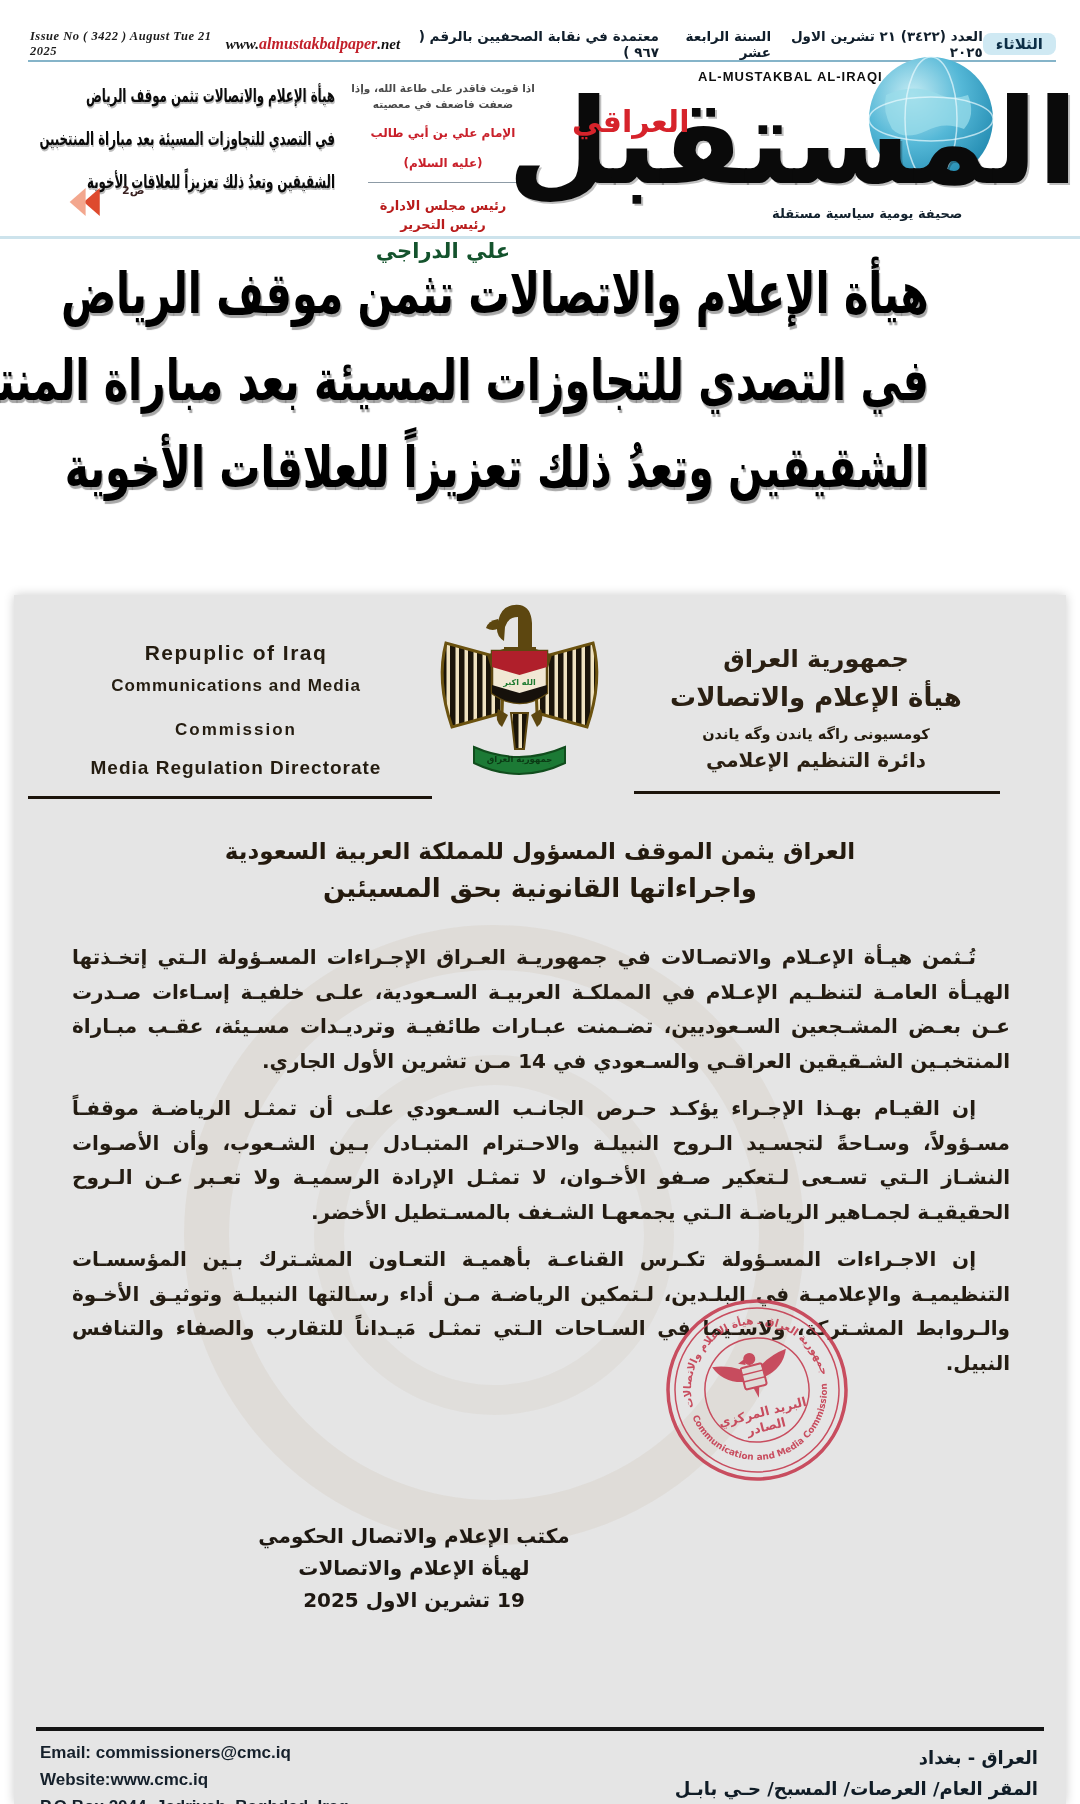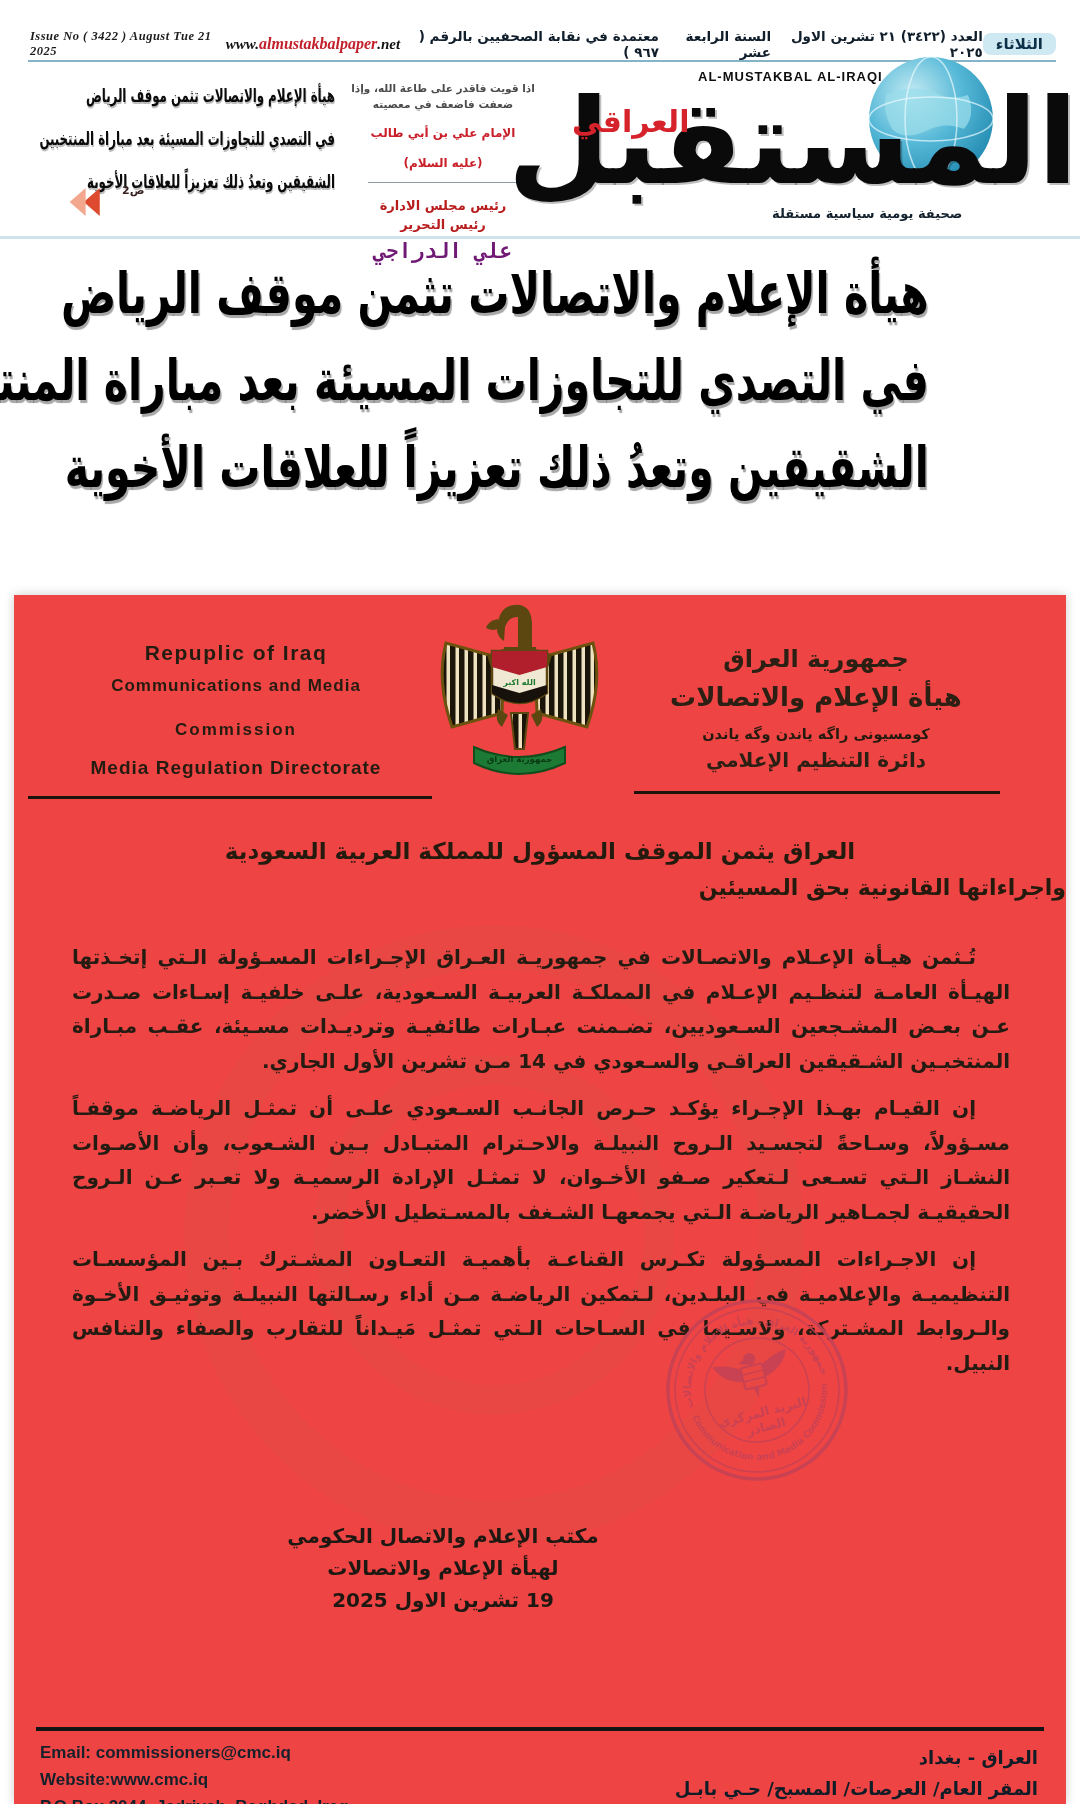--- a/index.html
+++ b/index.html
@@ -26,71 +26,71 @@
             transform:scaleX(0.62); transform-origin:100% 0; white-space:nowrap;
             text-shadow:1px 1.5px 0 rgba(40,40,40,0.3); }
   .teaser-marker { position:absolute; left:58px; top:186px; display:flex; align-items:flex-start; }
   .teaser-marker .pref { font-size:11px; font-weight:bold; color:#3a2222; margin-left:20px; margin-top:-2px; }
 
   .quote-box { position:absolute; left:348px; top:80px; width:190px; text-align:center; }
   .quote-text { font-size:10.5px; font-weight:bold; color:#4a4a4a; line-height:16px; }
   .quote-attr { color:#c9202a; font-weight:bold; font-size:12px; line-height:17px; margin-top:13px; }
   .quote-divider { width:150px; height:1px; background:#8d9ba6; margin:10px auto 13px; }
   .chief-title { font-size:13px; font-weight:bold; color:#b91c1c; line-height:19px; }
-  .chief-name { font-size:21px; font-weight:bold; color:#701a75; margin-top:5px;font-family:Liberation Mono, monospace; }
+  .chief-name { font-size:21px; font-weight:bold; color:#14532d; margin-top:5px; }
 
   .logo-en { position:absolute; left:698px; top:69px; font-family:"Liberation Sans",sans-serif;
              font-size:13px; font-weight:bold; letter-spacing:1px; color:#0d0d0d; z-index:3; }
   .globe { position:absolute; left:856px; top:55px; z-index:1; }
   .logo-ar { position:absolute; left:548px; top:60px; width:530px; font-size:118px; font-weight:bold;
              color:#0a0a0a; line-height:165px; z-index:2; letter-spacing:-2px;
              text-shadow:2px 2px 0 rgba(0,0,0,0.25); }
   .logo-red { position:absolute; left:572px; top:104px; font-size:30px; font-weight:bold; color:#d6232b; z-index:3; }
   .logo-tagline { position:absolute; left:772px; top:206px; font-size:13px; font-weight:bold; color:#13222e; z-index:3; }
   .masthead-line { position:absolute; left:0; right:0; top:236px; height:3px; background:#cde3ec; }
 
   
   .headline { position:absolute; left:0; top:250px; width:1080px; text-align:center; color:#000; }
   .hl { font-size:57px; font-weight:bold; line-height:87px; white-space:nowrap;
         transform:scaleX(0.72); transform-origin:50% 0;
         text-shadow:2px 3px 1px rgba(35,35,35,0.4); }
 
   
   .document { position:absolute; left:14px; top:595px; width:1052px; height:1209px;
-              background:#ef4444; box-shadow:0 0 10px rgba(0,0,0,0.2); overflow:hidden; }
+              background:#e5e5e5; box-shadow:0 0 10px rgba(0,0,0,0.2); overflow:hidden; }
   .lh-en { position:absolute; left:24px; top:46px; width:396px; text-align:center;
            font-family:"Liberation Sans", sans-serif; color:#241c10; }
   .lh-en .l1 { font-size:21px; font-weight:bold; letter-spacing:1.5px; }
   .lh-en .l2 { font-size:17px; font-weight:bold; margin-top:11px; letter-spacing:1px; }
   .lh-en .l3 { font-size:17px; font-weight:bold; margin-top:24px; letter-spacing:2px; }
   .lh-en .l4 { font-size:19px; font-weight:bold; margin-top:17px; letter-spacing:1px; }
   .lh-rule-en { position:absolute; left:14px; top:201px; width:404px; height:2.5px; background:#1c140b; }
   .lh-ar { position:absolute; left:604px; top:50px; width:396px; text-align:center; color:#2b2013; }
   .lh-ar .cal1 { font-size:24px; font-weight:bold; }
   .lh-ar .cal2 { font-size:26px; font-weight:bold; margin-top:9px; }
   .lh-ar .kur  { font-size:14.5px; font-weight:bold; margin-top:14px; color:#241b0e; }
   .lh-ar .dir  { font-size:20px; font-weight:bold; margin-top:6px; }
   .lh-rule-ar { position:absolute; left:620px; top:196px; width:366px; height:2.5px; background:#1c140b; }
   .emblem { position:absolute; left:418px; top:2px; }
 
   .doc-title { position:absolute; left:0; top:238px; width:100%; text-align:center;
                font-weight:bold; color:#241a0e; }
   .doc-title .t1 { font-size:23px; line-height:37px; }
-  .doc-title .t2 { font-size:22px; line-height:36px;text-align:right; }
+  .doc-title .t2 { font-size:26px; line-height:36px; }
 
   .wm { position:absolute; border-radius:50%; z-index:0; }
   .wm1 { left:170px; top:330px; width:620px; height:620px; border:45px solid rgba(158,114,60,0.07); }
   .wm2 { left:300px; top:460px; width:360px; height:360px; border:30px solid rgba(158,114,60,0.06); }
 
   .doc-body { position:absolute; left:58px; top:345px; width:938px; z-index:1;
               direction:rtl; text-align:justify; font-size:20px; font-weight:bold;
               color:#241c12; line-height:34.5px; }
   .doc-body p { margin-bottom:13px; text-indent:34px; }
 
-  .signature { position:absolute; left:179px; top:925px; width:500px; text-align:center;
+  .signature { position:absolute; left:150px; top:925px; width:500px; text-align:center;
                font-weight:bold; color:#1e1812; font-size:20px; line-height:32px; z-index:1; }
 
   .stamp { position:absolute; left:648px; top:700px; width:190px; height:190px;
            transform:rotate(-14deg); opacity:0.93; z-index:2; }
 
   .footer-rule { position:absolute; left:22px; top:1132px; width:1008px; height:4px; background:#141414; }
   .footer-en { position:absolute; left:26px; top:1144px; font-family:"Liberation Sans",sans-serif;
                font-size:17px; font-weight:bold; color:#15202b; line-height:27px; }
   .footer-ar { position:absolute; right:28px; top:1147px; text-align:right;
                font-size:18px; font-weight:bold; color:#101c26; line-height:31px; }

